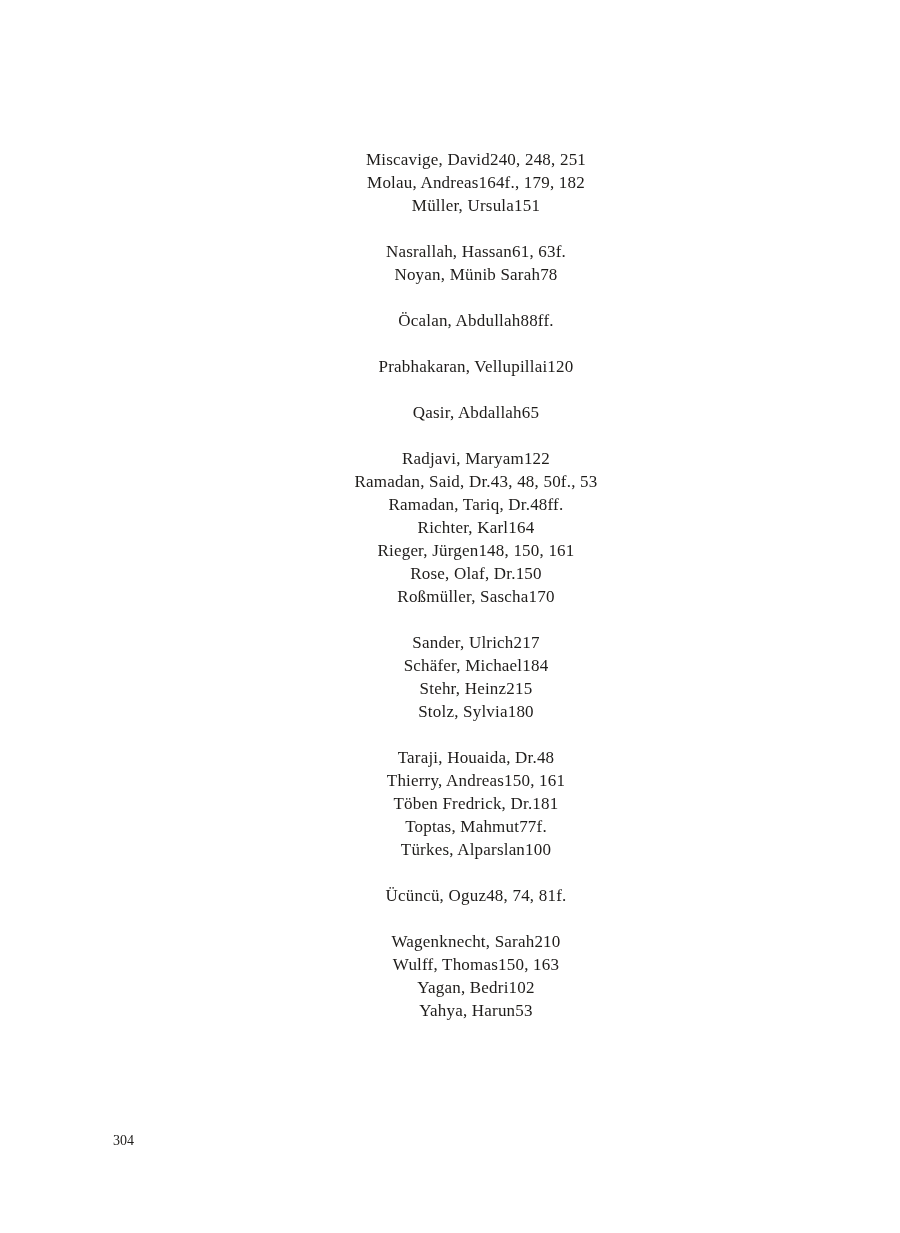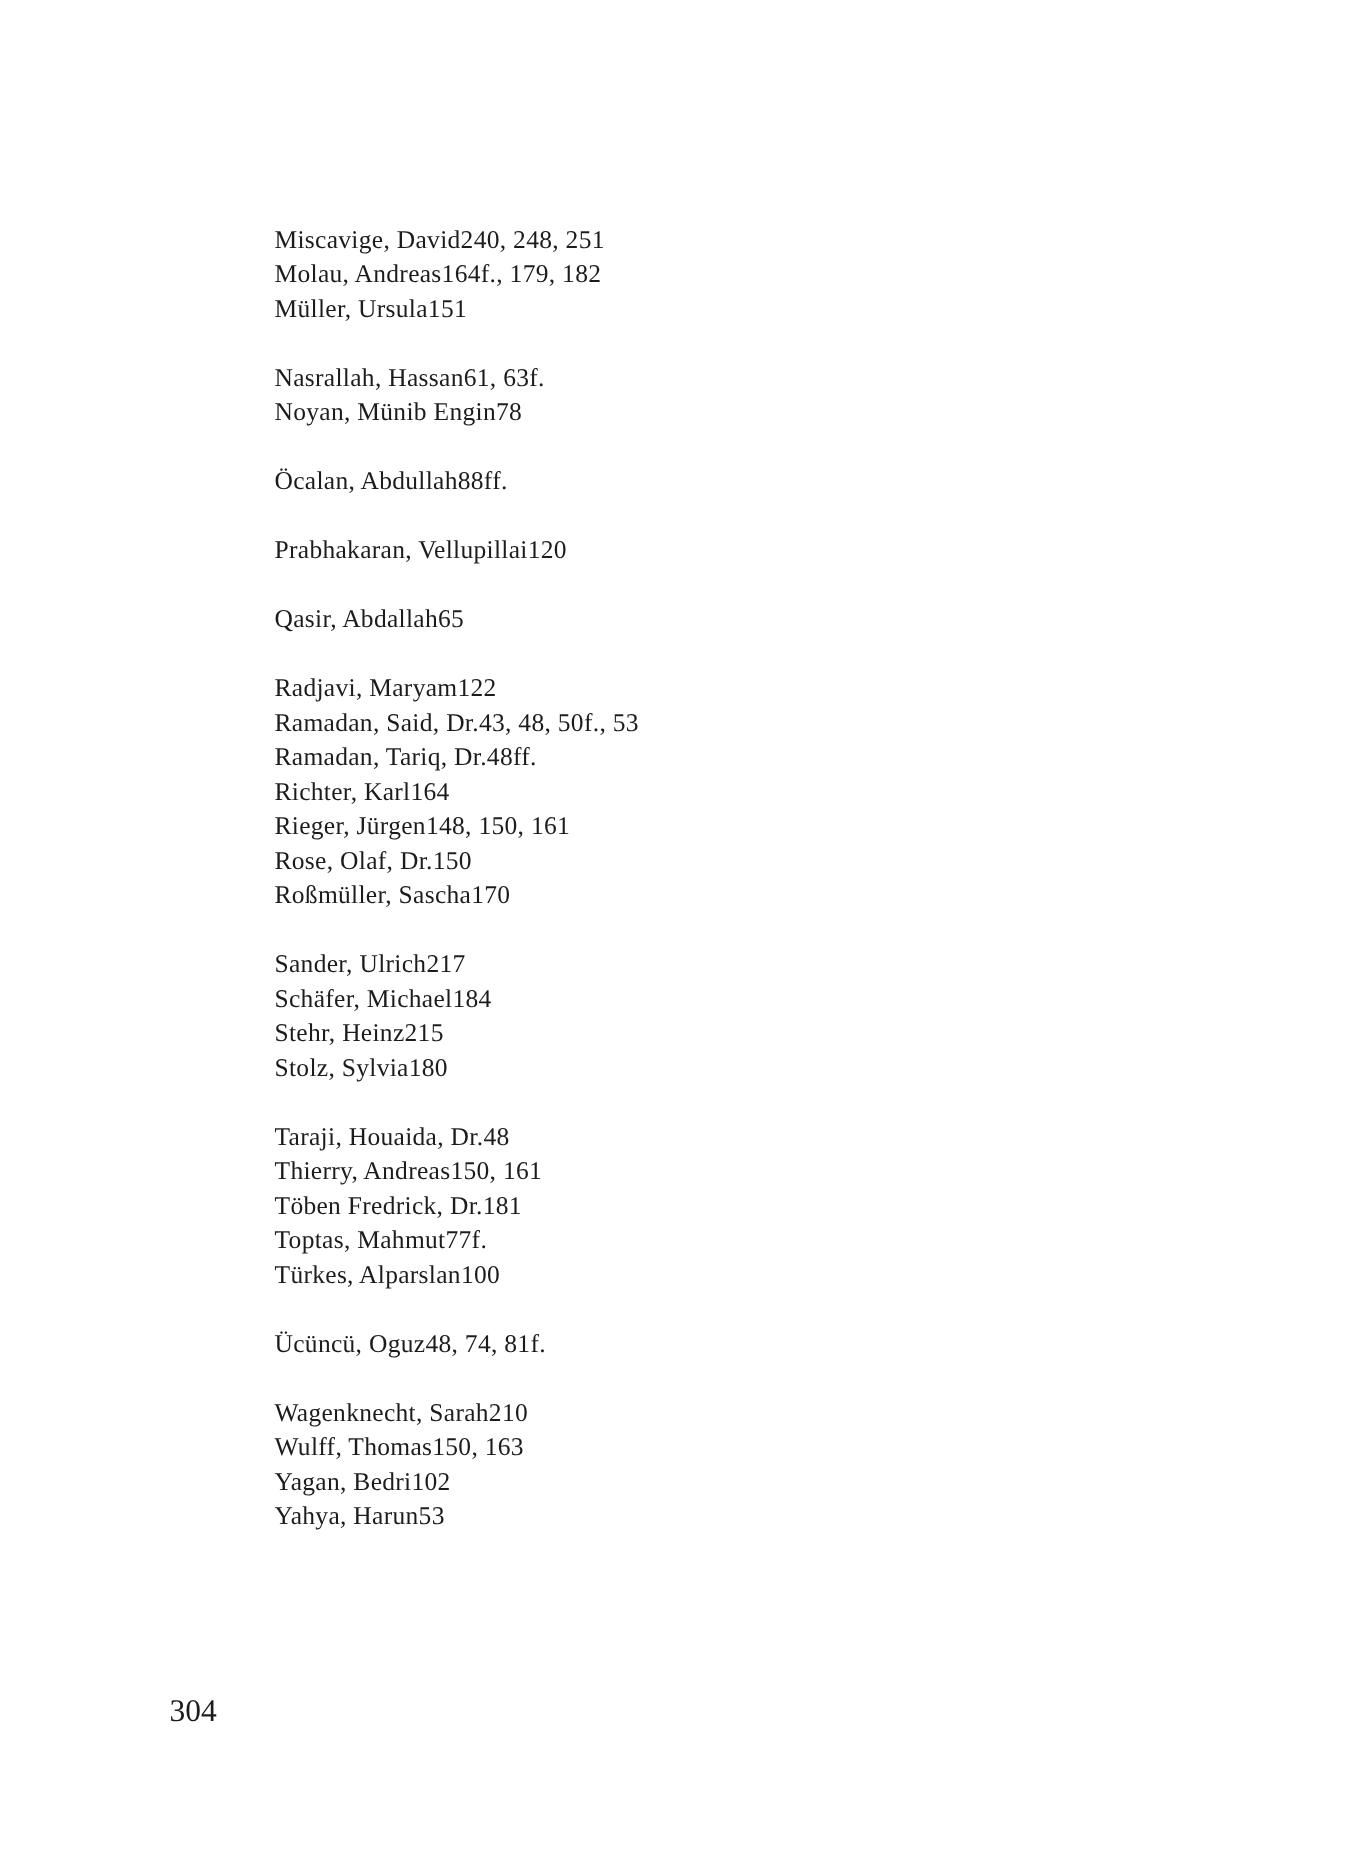--- a/index.html
+++ b/index.html
@@ -22,37 +22,37 @@
     top: 148px;
     width: 586px;
     font-size: 17px;
     line-height: 23px;
   }
   .index-group {
     margin-bottom: 23px;
   }
   .index-row {
     display: flex;
-    justify-content: flex-start;
+    justify-content: center;
     align-items: baseline;
   }
   .entry-name {
     white-space: nowrap;
     letter-spacing: 0.2px;
   }
   .entry-pages {
     white-space: nowrap;
     text-align: right;
     letter-spacing: 0.2px;
   }
   .page-number {
     position: absolute;
     left: 113px;
     top: 1129px;
-    font-size: 21px;
+    font-size: 14px;
     line-height: 23px;
   }
 </style>
 </head>
 <body>
 
 <div class="page">
   <div class="index-list" id="index-list">
       <div class="index-group">
         <div class="index-row">
@@ -67,21 +67,21 @@
           <span class="entry-name">Müller, Ursula</span>
           <span class="entry-pages">151</span>
         </div>
       </div>
       <div class="index-group">
         <div class="index-row">
           <span class="entry-name">Nasrallah, Hassan</span>
           <span class="entry-pages">61, 63f.</span>
         </div>
         <div class="index-row">
-          <span class="entry-name">Noyan, Münib Engin</span>
+          <span class="entry-name">Noyan, Münib Sarah</span>
           <span class="entry-pages">78</span>
         </div>
       </div>
       <div class="index-group">
         <div class="index-row">
           <span class="entry-name">Öcalan, Abdullah</span>
           <span class="entry-pages">88ff.</span>
         </div>
       </div>
       <div class="index-group">

